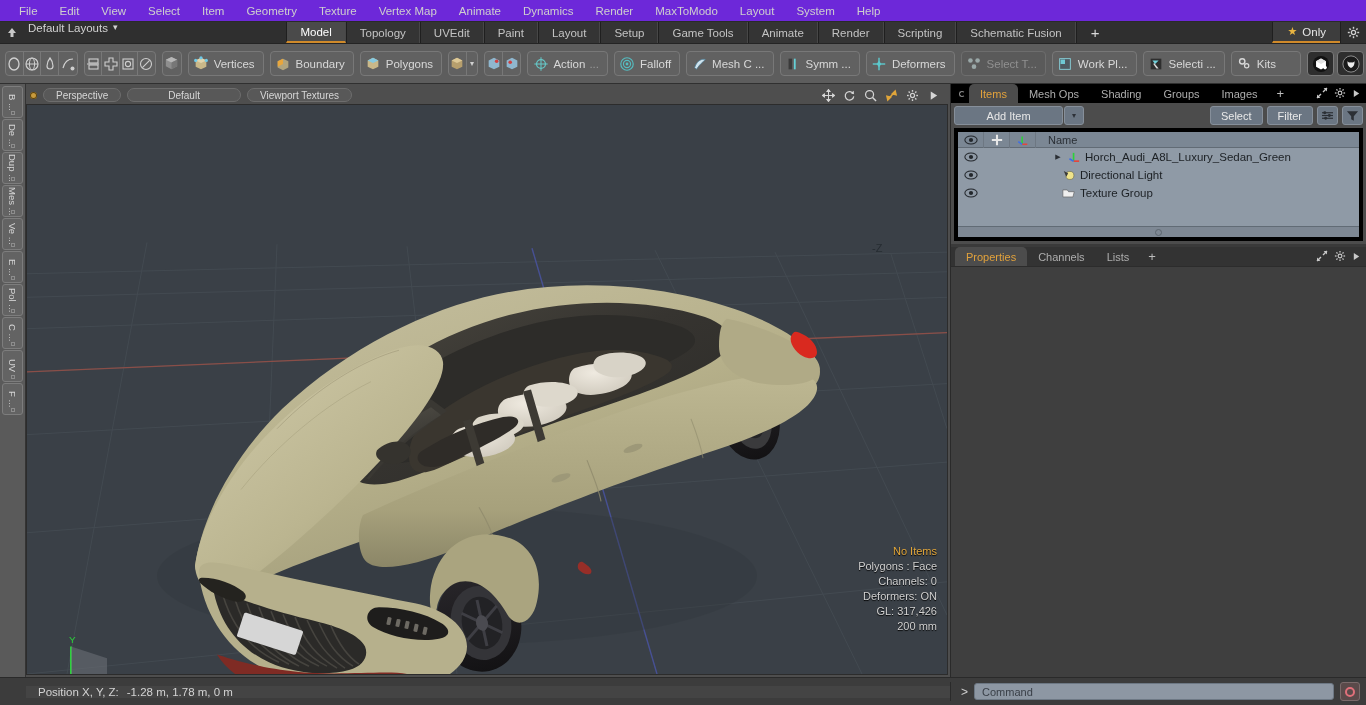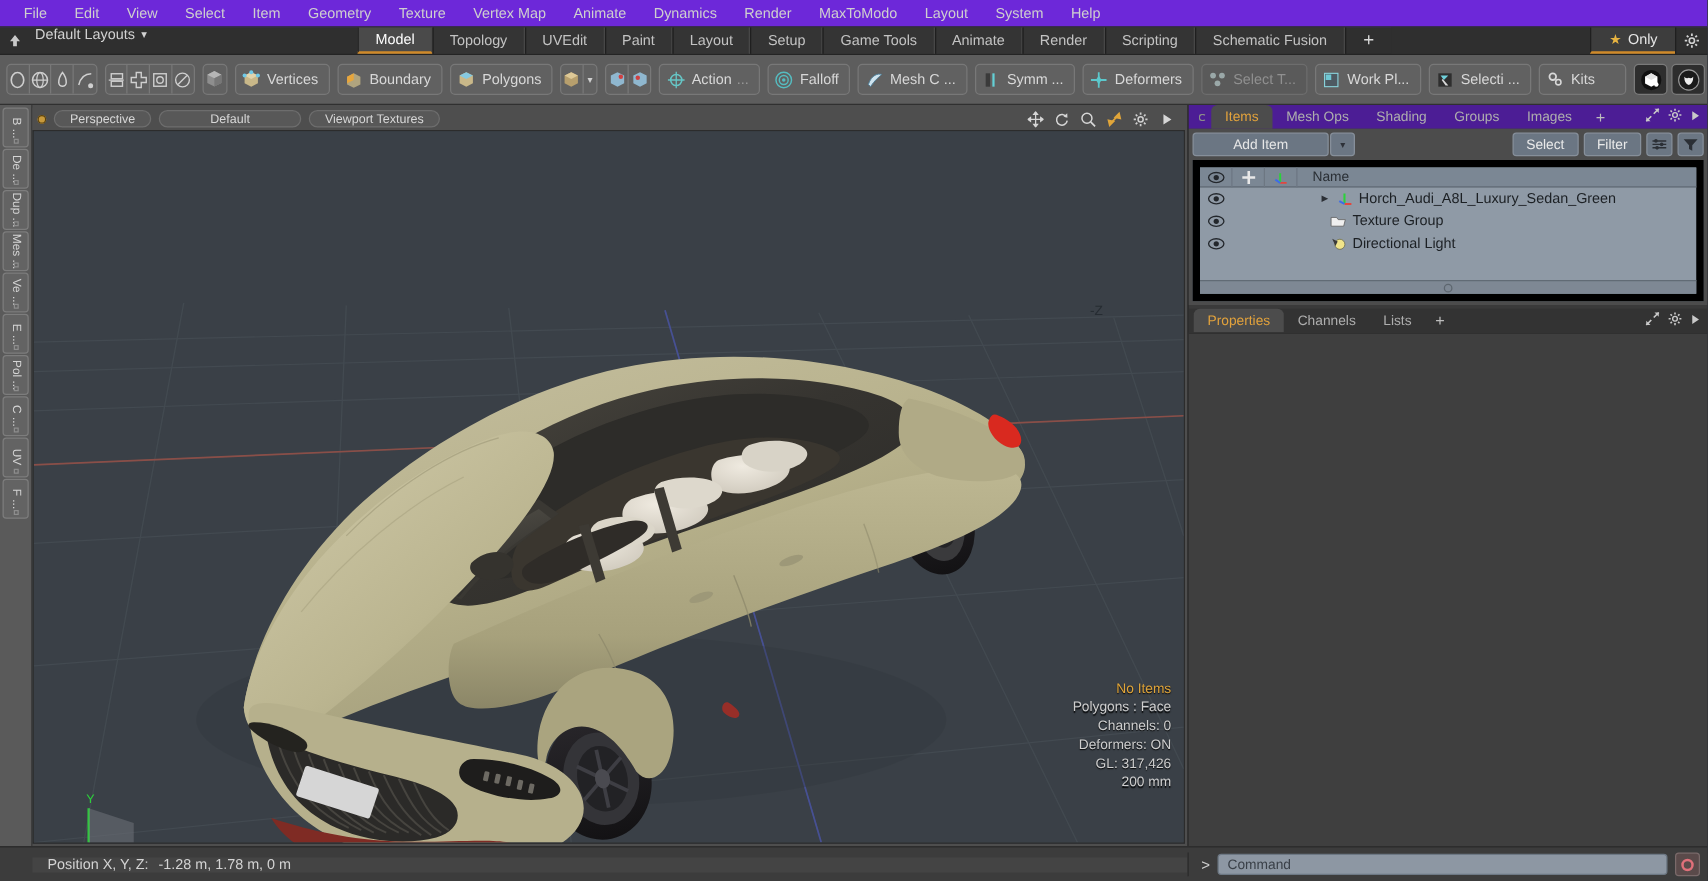--- a/index.html
+++ b/index.html
@@ -79,41 +79,41 @@
               border:1px solid #2c2c2c; min-height:0; }
 
   
   .vstats { position:absolute; right:10px; bottom:40px; text-align:right; line-height:15px;
             font-size:11px; color:#cfcfcf; text-shadow:0 1px 1px #000; }
   .vstats .hl { color:#e0a53a; }
 
   
   .right { width:416px; background:#3a3a3a; display:flex; flex-direction:column; flex:none;
            border-left:1px solid #2a2a2a; }
-  .ptabbar { height:19px; background:#4c1d95; display:flex; align-items:stretch; padding-left:4px; flex:none;}
+  .ptabbar { height:19px; background:#000000; display:flex; align-items:stretch; padding-left:4px; flex:none;}
   .ptabbar .pdot { width:14px; display:flex; align-items:center; justify-content:center; }
   .ptabbar .pdot i { width:6px; height:6px; border-radius:50%; border:1.5px solid #8a8a8a; border-right-color:transparent;}
   .ptab { padding:0 11px; display:flex; align-items:center; font-size:11px; color:#aeaeae;
           border-radius:5px 5px 0 0; }
   .ptab.active { background:#4c4c4c; color:#e2a23c; }
   .ptabplus { padding:0 8px; display:flex; align-items:center; color:#bdbdbd; font-size:13px; }
   .ptabright { margin-left:auto; display:flex; align-items:center; gap:6px; padding-right:5px; color:#c5c5c5; }
 
   .itemsbody { flex:none; background:#4c4c4c; padding:3px; }
   .addrow { display:flex; align-items:center; gap:4px; height:19px; }
   .addbtn { flex:1; height:19px; background:#6b7683; border:1px solid #868f9a; border-radius:3px;
             display:flex; align-items:center; justify-content:center; color:#e7e7e7; font-size:11px;}
   .adddrop { width:20px; height:19px; background:#6b7683; border:1px solid #868f9a; border-radius:3px;
              display:flex; align-items:center; justify-content:center; margin-left:-3px;}
   .minibtn { height:19px; background:#6b7683; border:1px solid #868f9a; border-radius:3px; padding:0 10px;
              display:flex; align-items:center; color:#eaeaea; font-size:11px; }
   .iconbtn { width:21px; height:19px; background:#6b7683; border:1px solid #868f9a; border-radius:3px;
              display:flex; align-items:center; justify-content:center;}
 
-  .tree { margin-top:3px; border:6px solid #000000; background:#8f9aa6; height:113px; display:flex; flex-direction:column;}
+  .tree { margin-top:3px; border:4px solid #000000; background:#8f9aa6; height:113px; display:flex; flex-direction:column;}
   .treehead { height:16px; background:#7b8794; display:flex; align-items:center; color:#22262b; font-size:11px;
               border-bottom:1px solid #616b75; }
   .th-col { width:26px; display:flex; align-items:center; justify-content:center; height:16px;
             border-right:1px solid #6d7782; }
   .th-name { flex:1; padding-left:12px; color:#2a2f35; }
   .treerows { flex:1; position:relative; }
   .trow { height:18px; display:flex; align-items:center; font-size:11.5px; color:#1c2024; }
   .tr-eye { width:26px; display:flex; align-items:center; justify-content:center; }
   .tr-c { width:26px; border-right:1px solid #8793a0;}
   .tr-c.first { border-left:1px solid #8793a0;}
@@ -912,44 +912,44 @@
                 <svg width="14" height="10" viewBox="0 0 16 11">
                     <ellipse cx="8" cy="5.5" rx="7" ry="4.6" fill="none" stroke="#23272c" stroke-width="1.2"></ellipse>
                     <circle cx="8" cy="5.5" r="2.4" fill="#23272c"></circle>
                   </svg>
               </div>
               <div class="tr-c first"></div>
               <div class="tr-c"></div>
               <div class="tr-name indent2">
                 <span style="display:inline-flex">
                   <svg width="14" height="12" viewBox="0 0 16 13">
-                      <path d="M1 3 L6 3 L7.5 5 L14 5 L12.5 11 L1 11 Z" fill="#efefef" stroke="#5a5a5a" stroke-width="0.7"></path>
+                      <circle cx="9" cy="7" r="4.6" fill="#f0e48a" stroke="#6a6a4a" stroke-width="0.7"></circle>
+                      <path d="M2 2 L7 4.5 L5 8.5 Z" fill="#3a3a3a"></path>
                     </svg>
                 </span>
-                <span>Texture Group</span>
+                <span>Directional Light</span>
               </div>
             </div>
 
             <div class="trow">
               <div class="tr-eye">
                 <svg width="14" height="10" viewBox="0 0 16 11">
                     <ellipse cx="8" cy="5.5" rx="7" ry="4.6" fill="none" stroke="#23272c" stroke-width="1.2"></ellipse>
                     <circle cx="8" cy="5.5" r="2.4" fill="#23272c"></circle>
                   </svg>
               </div>
               <div class="tr-c first"></div>
               <div class="tr-c"></div>
               <div class="tr-name indent2">
                 <span style="display:inline-flex">
                   <svg width="14" height="12" viewBox="0 0 16 13">
-                      <circle cx="9" cy="7" r="4.6" fill="#f0e48a" stroke="#6a6a4a" stroke-width="0.7"></circle>
-                      <path d="M2 2 L7 4.5 L5 8.5 Z" fill="#3a3a3a"></path>
+                      <path d="M1 3 L6 3 L7.5 5 L14 5 L12.5 11 L1 11 Z" fill="#efefef" stroke="#5a5a5a" stroke-width="0.7"></path>
                     </svg>
                 </span>
-                <span>Directional Light</span>
+                <span>Texture Group</span>
               </div>
             </div>
 
           </div>
           <div class="treefoot">
               <i></i>
             </div>
         </div>
       </div>
 

